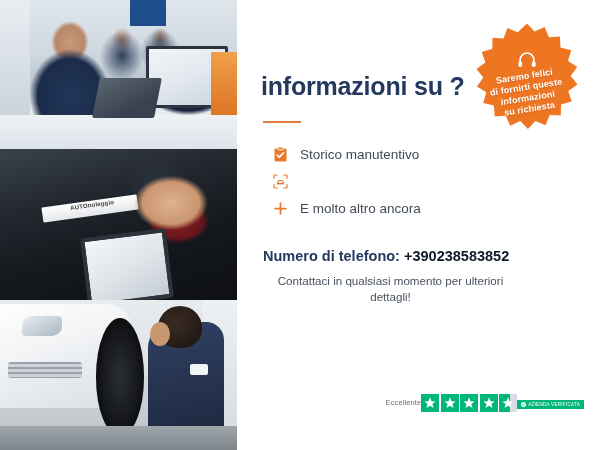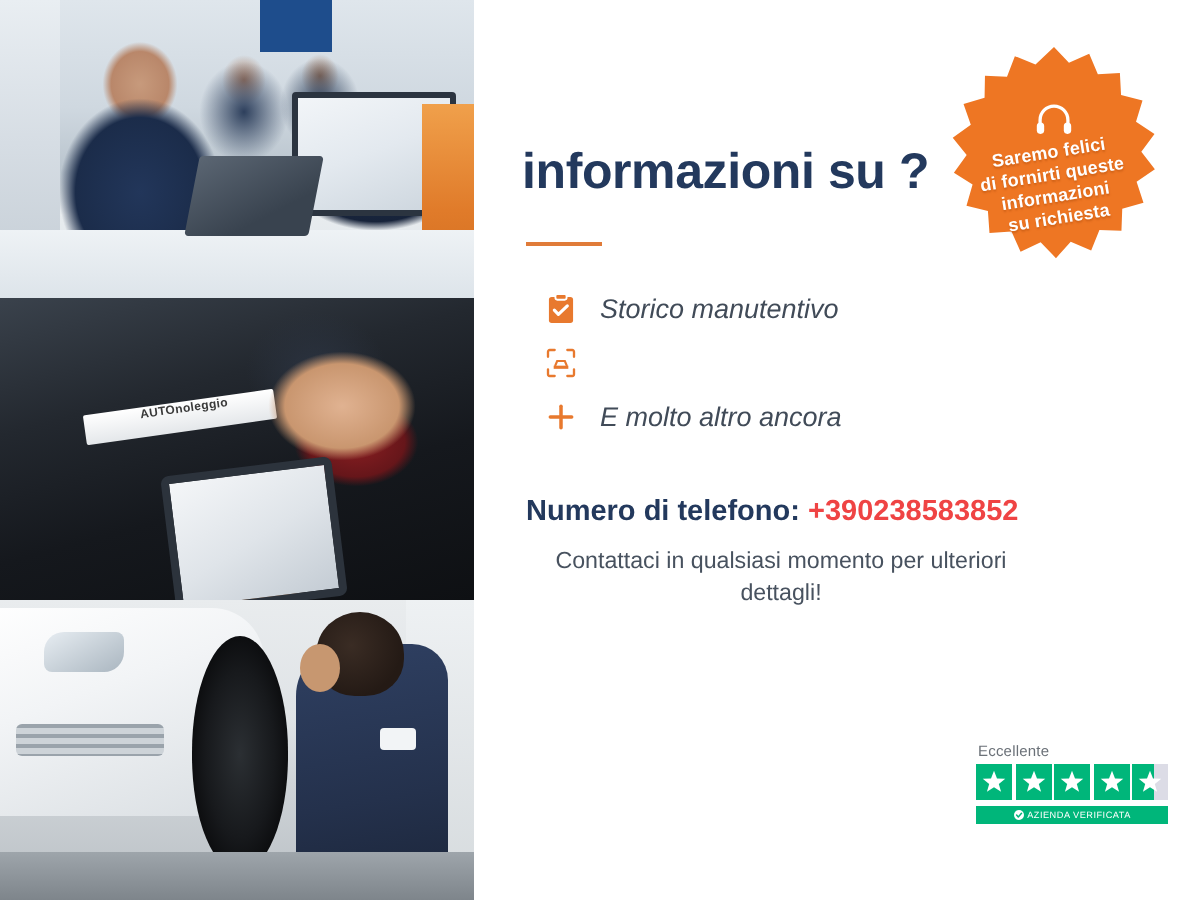--- a/index.html
+++ b/index.html
@@ -261,33 +261,32 @@
     align-items: center;
     justify-content: center;
     color: #e07b39;
   }
   .feature .ficon svg { display: block; }
   .feature .flabel {
     font-size: 13.5px;
     color: #414b58;
     margin-left: 9px;
     white-space: nowrap;
-    font-style: italic;
   }
 
   
   .phone-line {
     margin-top: 26px;
     margin-left: 2px;
     font-size: 14.5px;
     font-weight: bold;
     color: #23395d;
     white-space: nowrap;
   }
-  .phone-line .num { color: #ef4444; }
+  .phone-line .num { color: #0f172a; }
 
   .sub {
     margin-left: 2px;
     margin-top: 9px;
     font-size: 11.6px;
     line-height: 16px;
     color: #48525f;
     max-width: 255px;
     text-align: center;
   }
@@ -307,21 +306,21 @@
     margin-top: 9px;
   }
   .tp-logo svg { display: block; }
   .tp-name {
     font-size: 15px;
     font-weight: bold;
     color: #16202b;
     letter-spacing: -0.4px;
     margin-left: 2px;
   }
-  .tp-right { display: flex; flex-direction: column; align-items: flex-start; }
+  .tp-right { display: flex; flex-direction: row; align-items: center; }
   .tp-rating {
     font-size: 7.5px;
     color: #6b7178;
     margin-bottom: 2px;
     margin-left: 1px;
     letter-spacing: .1px;
   }
   .tp-stars { display: flex; gap: 1.5px; }
   .tp-star {
     position: relative;

